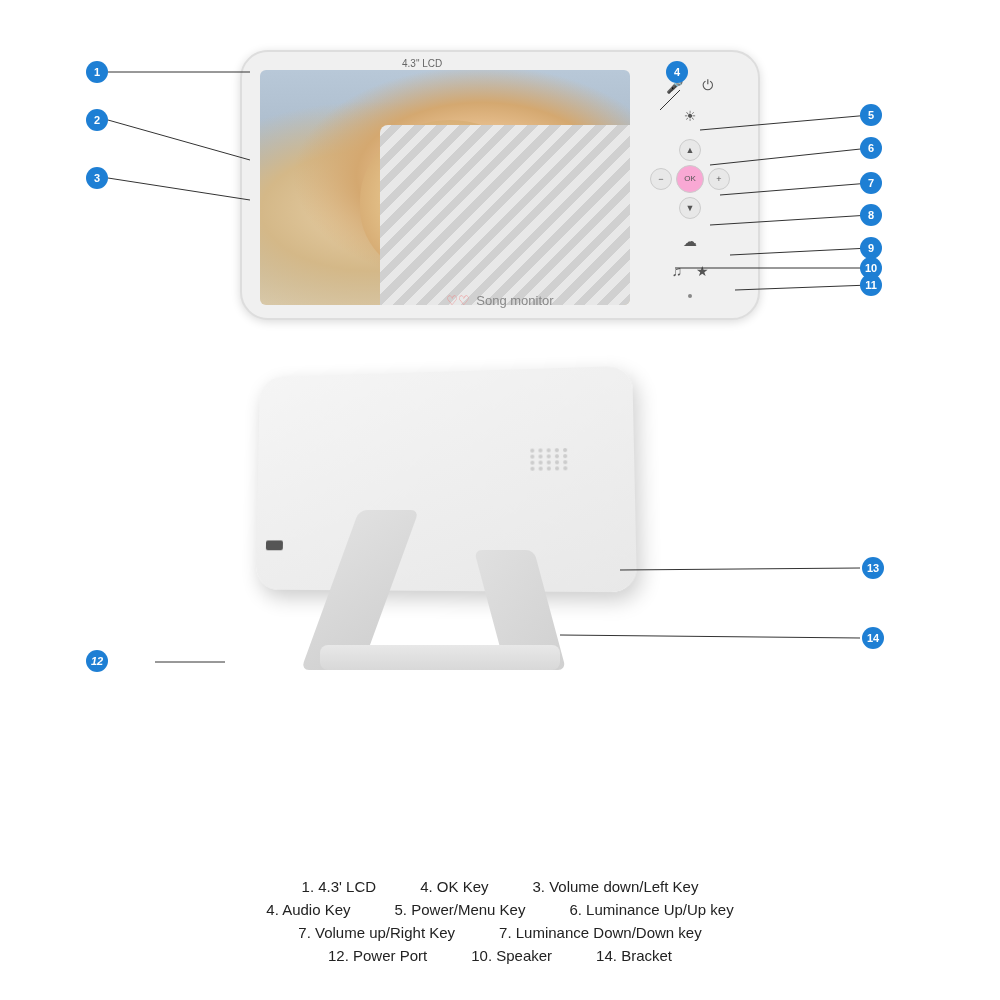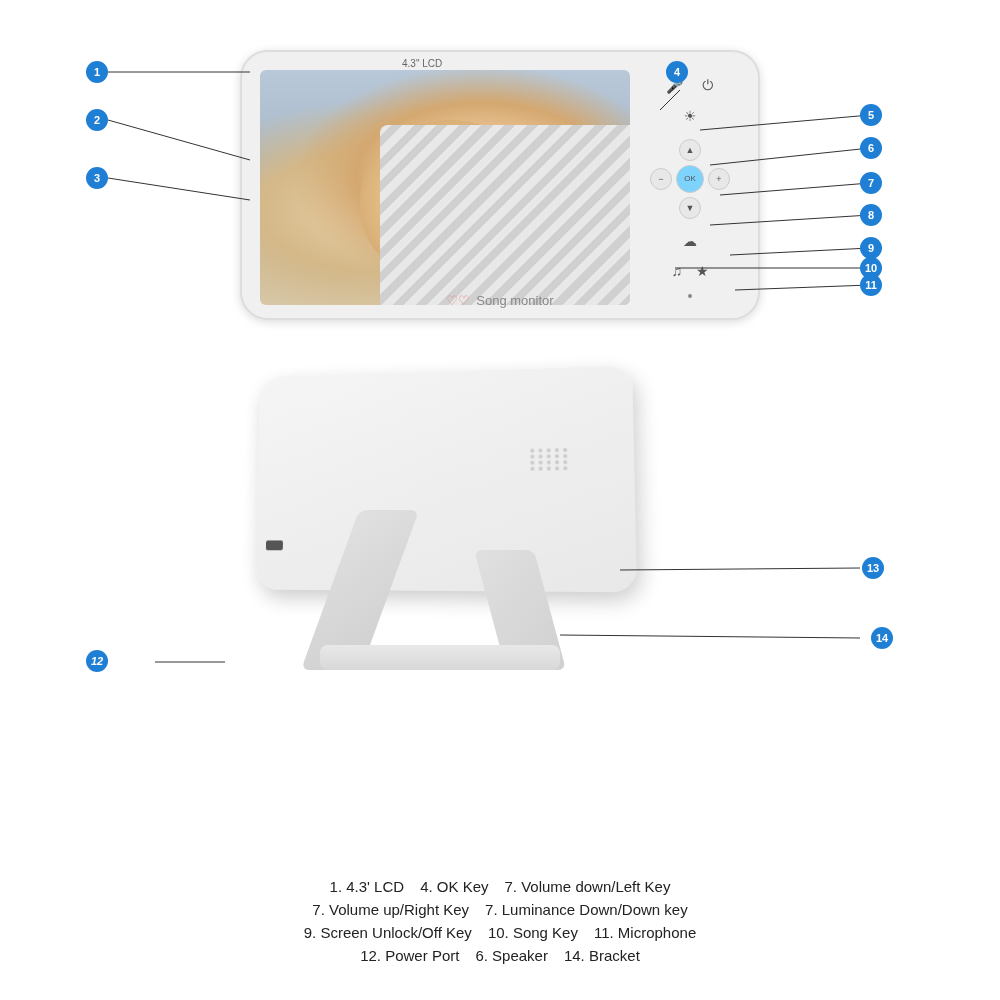--- a/index.html
+++ b/index.html
@@ -153,21 +153,21 @@
       height: 80px;
     }
 
     .dpad-center {
       position: absolute;
       top: 50%;
       left: 50%;
       transform: translate(-50%, -50%);
       width: 28px;
       height: 28px;
-      background: #7dd3fc;
+      background: #f9a8d4;
       border-radius: 50%;
       border: 1px solid #ccc;
       display: flex;
       align-items: center;
       justify-content: center;
       font-size: 8px;
       color: #555;
     }
 
     .dpad-btn {
@@ -335,21 +335,21 @@
       left: 50%;
       transform: translateX(-50%);
       width: 880px;
       text-align: center;
     }
 
     .legend-row {
       display: flex;
       justify-content: center;
       align-items: center;
-      gap: 16px;
+      gap: 44px;
       margin-bottom: 6px;
       flex-wrap: wrap;
     }
 
     .legend-item {
       font-size: 15px;
       color: #222;
       white-space: nowrap;
     }
 
@@ -506,37 +506,37 @@
   <div class="callout" style="left:860px; top:104px;">5</div>
   <div class="callout" style="left:860px; top:137px;">6</div>
   <div class="callout" style="left:860px; top:172px;">7</div>
   <div class="callout" style="left:860px; top:204px;">8</div>
   <div class="callout" style="left:860px; top:237px;">9</div>
   <div class="callout" style="left:860px; top:257px;">10</div>
   <div class="callout" style="left:860px; top:274px;text-align:right;">11</div>
 
   <div class="callout" style="left:86px; top:650px;font-style:italic;">12</div>
   <div class="callout" style="left:862px; top:557px;text-align:center;">13</div>
-  <div class="callout" style="left:862px; top:627px;margin-left:9px;">14</div>
+  <div class="callout" style="left:862px; top:627px;">14</div>
 
   <div class="legend">
     <div class="legend-row">
       <span class="legend-item">1.  4.3' LCD</span>
       <span class="legend-item">4.  OK Key</span>
-      <span class="legend-item">7.  Volume down/Left Key</span>
+      <span class="legend-item">3.  Volume down/Left Key</span>
+    </div>
+    <div class="legend-row">
+      <span class="legend-item">4.  Audio Key</span>
+      <span class="legend-item">5.  Power/Menu Key</span>
+      <span class="legend-item">6.  Luminance Up/Up key</span>
     </div>
     <div class="legend-row">
       <span class="legend-item">7.  Volume up/Right Key</span>
       <span class="legend-item">7.  Luminance Down/Down key</span>
     </div>
     <div class="legend-row">
-      <span class="legend-item">9.  Screen Unlock/Off Key</span>
-      <span class="legend-item">10.  Song Key</span>
-      <span class="legend-item">11.  Microphone</span>
-    </div>
-    <div class="legend-row">
       <span class="legend-item">12.  Power Port</span>
-      <span class="legend-item">6.  Speaker</span>
+      <span class="legend-item">10.  Speaker</span>
       <span class="legend-item">14. Bracket</span>
     </div>
   </div>
 
 </div>
 
 </body></html>

